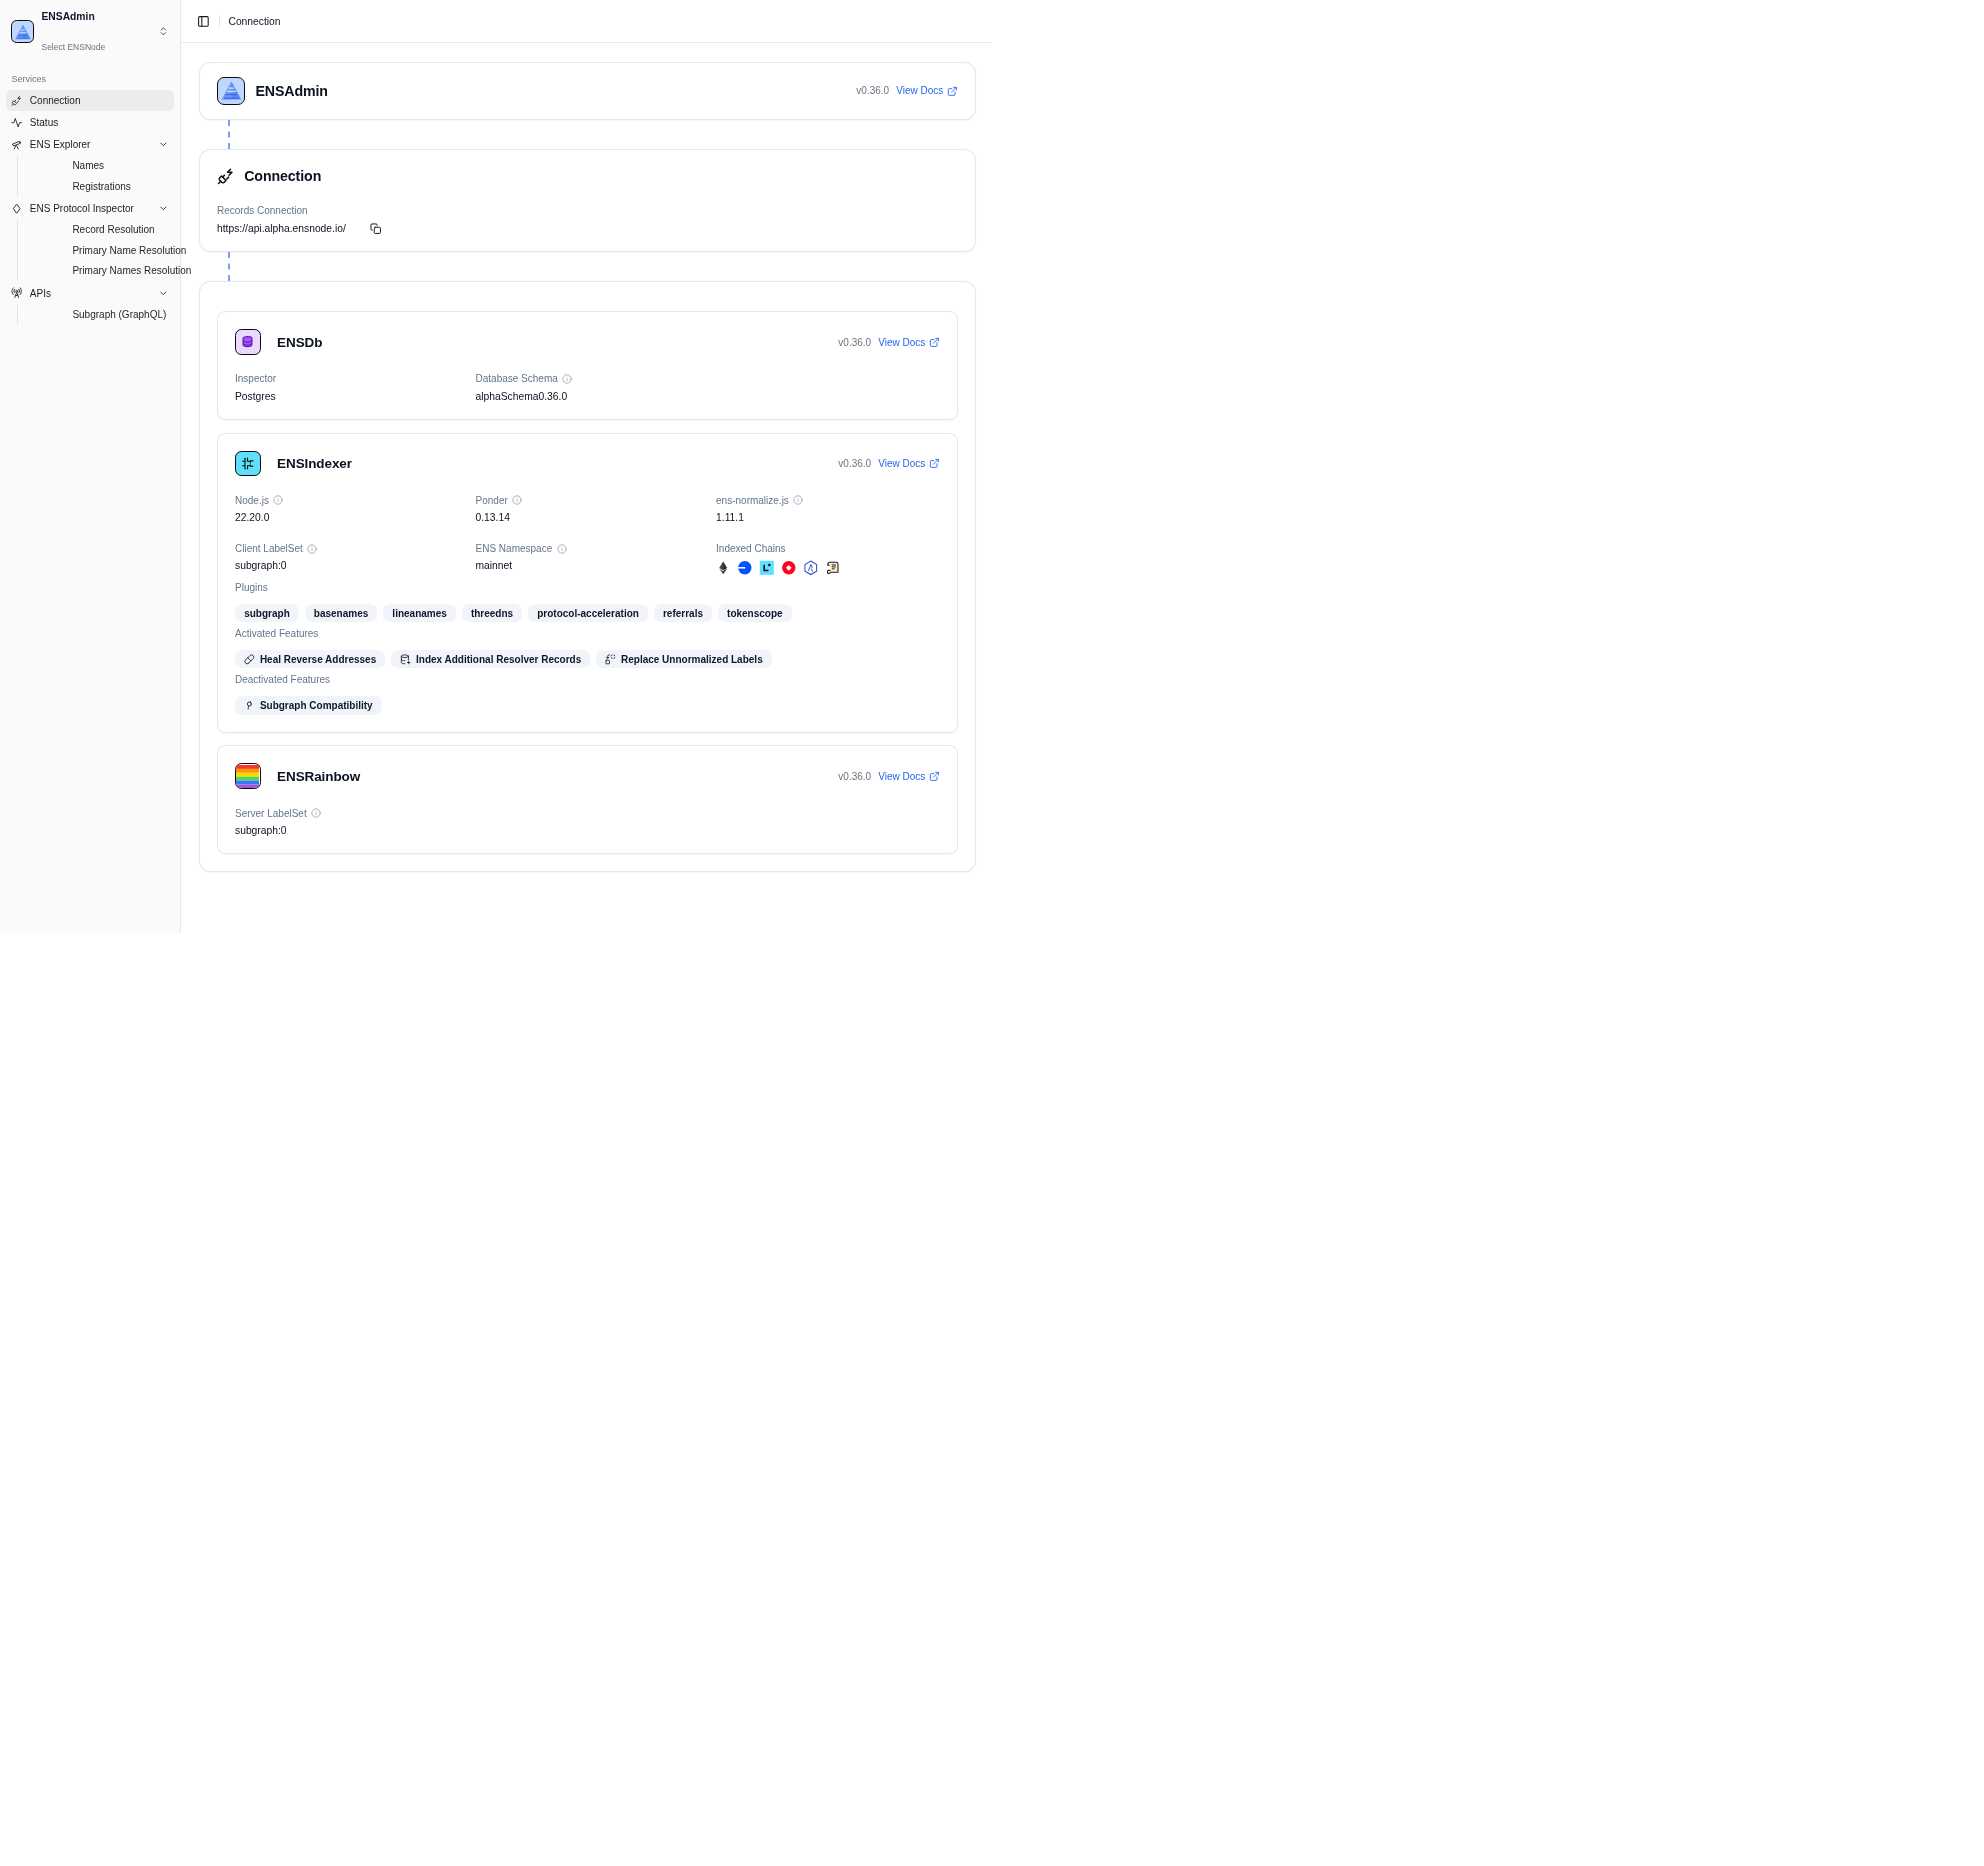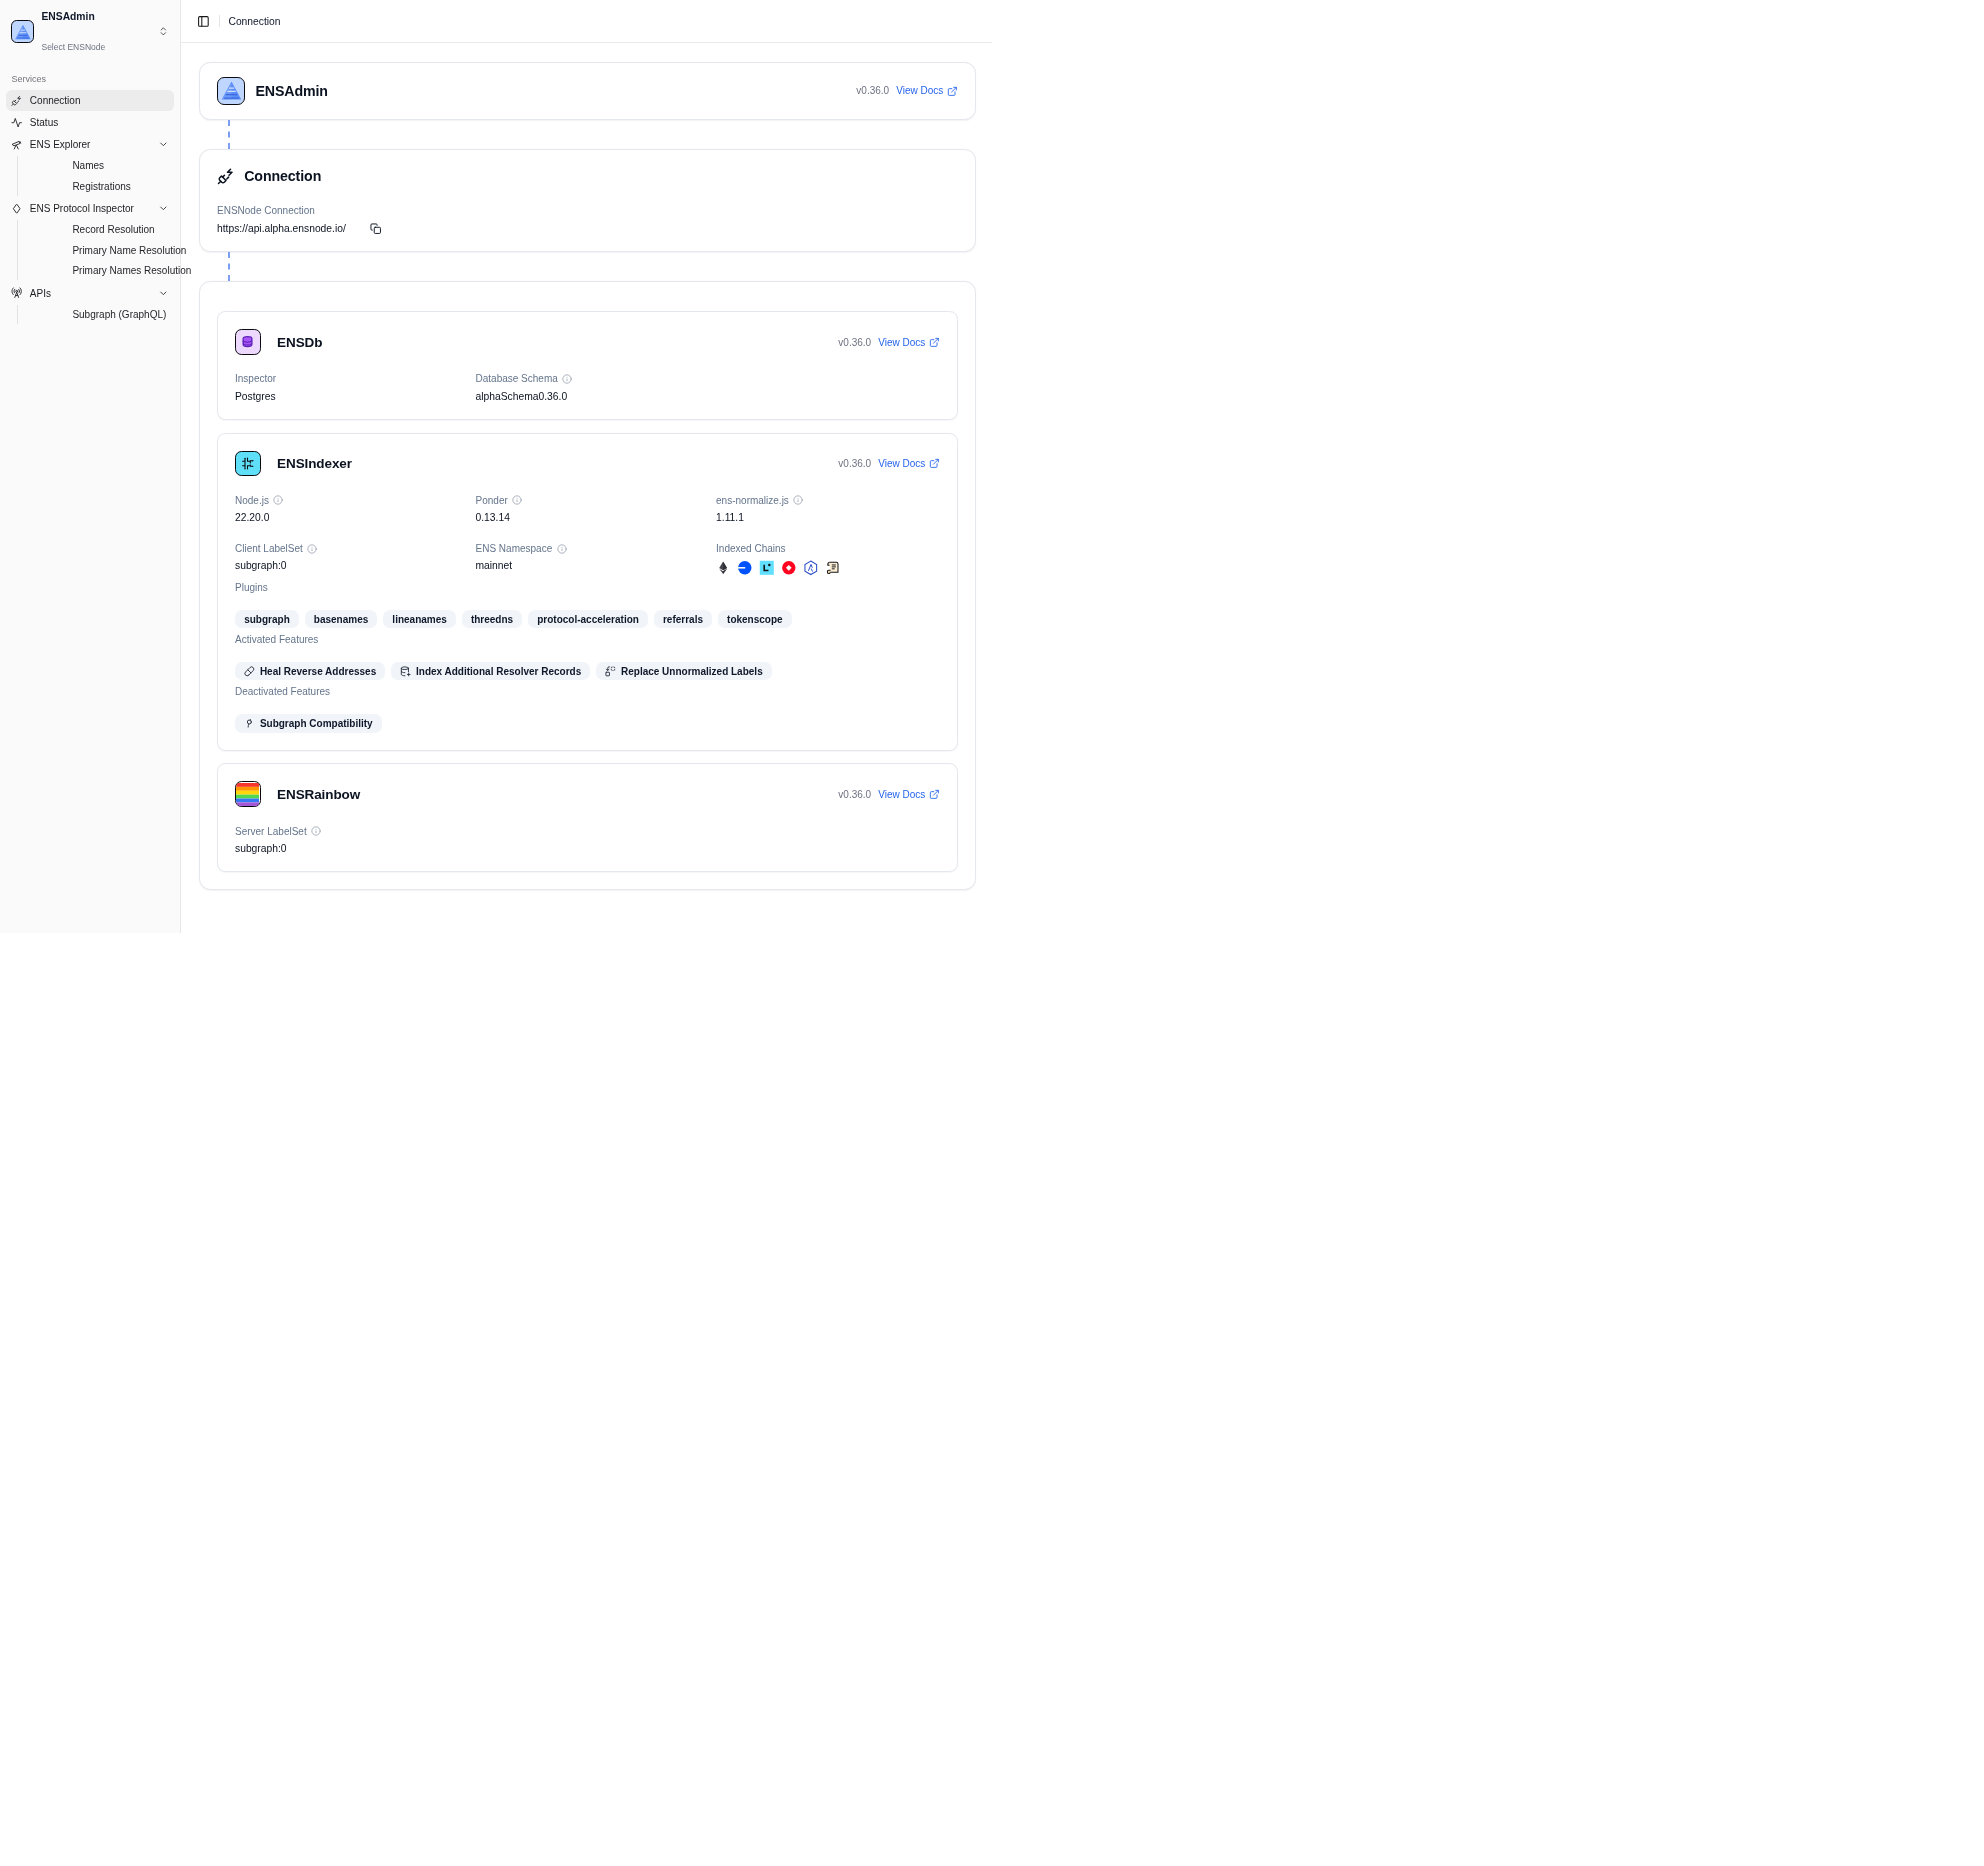--- a/index.html
+++ b/index.html
@@ -55,21 +55,21 @@
 
   .inner { border:0.7px solid #e4e7ec; border-radius:8.5px; box-shadow:0 0.7px 1.4px rgba(16,24,40,.04); padding:17px; margin-top:12.8px; background:#fff; }
   .inner-title { font-size:13.5px; font-weight:700; color:#0b1220; letter-spacing:-0.1px;margin-left:8px; }
   .fields { display:grid; grid-template-columns:1fr 1fr 1fr; gap:20px 17px; margin-top:18.5px; }
   .f-label { display:flex; align-items:center; gap:4.3px; color:#64748b; font-size:10px; }
   .f-label .info { color:#9aa3b2; display:flex; cursor:pointer; }
   .f-value { margin-top:6.4px; font-size:10.3px; color:#0b1220; }
   .chains { display:flex; align-items:center; gap:6.4px; margin-top:6.4px; }
   .chains svg { display:block; }
   .sec-label { color:#64748b; font-size:10px; margin-top:6px; }
-  .chips { display:flex; flex-wrap:wrap; gap:5.7px; margin-top:17px; }
+  .chips { display:flex; flex-wrap:wrap; gap:5.7px; margin-top:11px; }
   .chip { background:#f1f5f9; border-radius:7.1px; padding:3.6px 9.2px; font-weight:600; font-size:10px; color:#0f172a; display:flex; align-items:center; gap:5px; white-space:nowrap; }
   .chip svg { color:#1f2937; flex:0 0 auto; }
   .ensnode-header { display:flex; align-items:center; gap:10px; }
 </style>
 </head>
 <body>
 
 <div class="layout">
 
   <aside class="sidebar">
@@ -230,21 +230,21 @@
             <svg width="18" height="18" viewBox="0 0 24 24" fill="none" stroke="currentColor" stroke-width="2" stroke-linecap="round" stroke-linejoin="round">
                 <path d="M6.3 20.3a2.4 2.4 0 0 0 3.4 0L12 18l-6-6-2.3 2.3a2.4 2.4 0 0 0 0 3.4Z"></path>
                 <path d="m2 22 3-3"></path>
                 <path d="M7.5 13.5 10 11"></path>
                 <path d="M13 16l2.5-2.5"></path>
                 <path d="m18 3-4 4h6l-4 4"></path>
               </svg>
           </span>
           <h2 class="card-title">Connection</h2>
         </div>
-        <div class="conn-label">ENSNode Connection</div>
+        <div class="conn-label">Records Connection</div>
         <div class="conn-url-row">
           <span class="conn-url">https://api.alpha.ensnode.io/</span>
           <span class="copy-btn">
             <svg width="11.4" height="11.4" viewBox="0 0 24 24" fill="none" stroke="currentColor" stroke-width="2" stroke-linecap="round" stroke-linejoin="round">
                 <rect width="13" height="13" x="9" y="9" rx="2"></rect>
                 <path d="M5 15H4a2 2 0 0 1-2-2V4a2 2 0 0 1 2-2h9a2 2 0 0 1 2 2v1"></path>
               </svg>
           </span>
         </div>
       </section>

